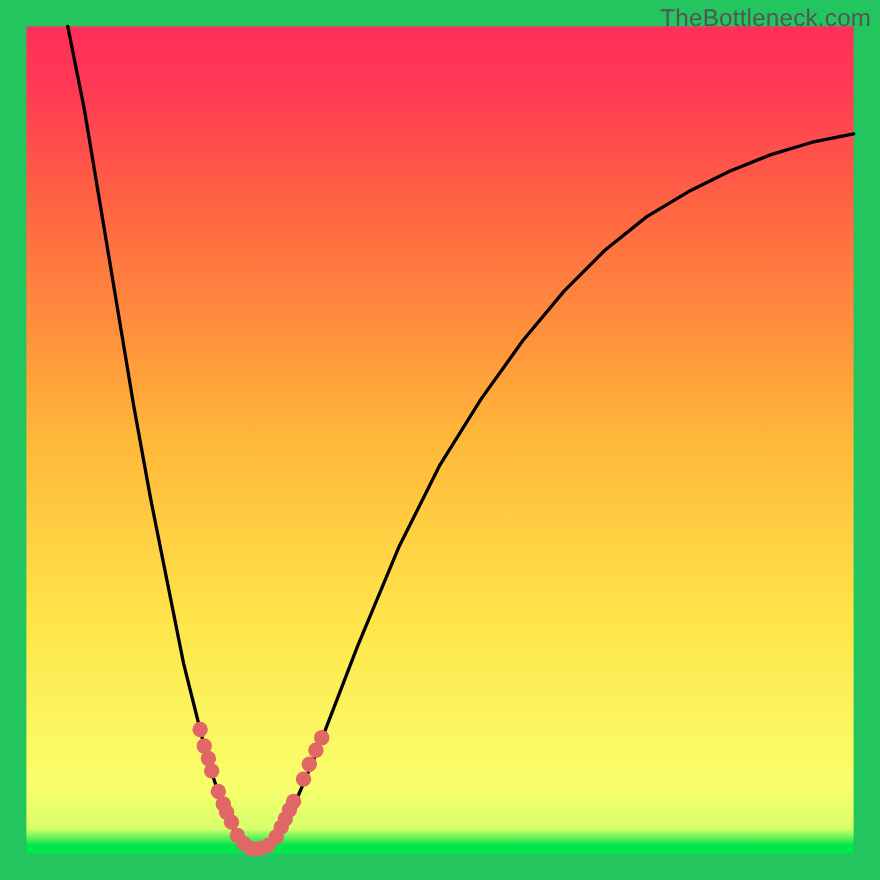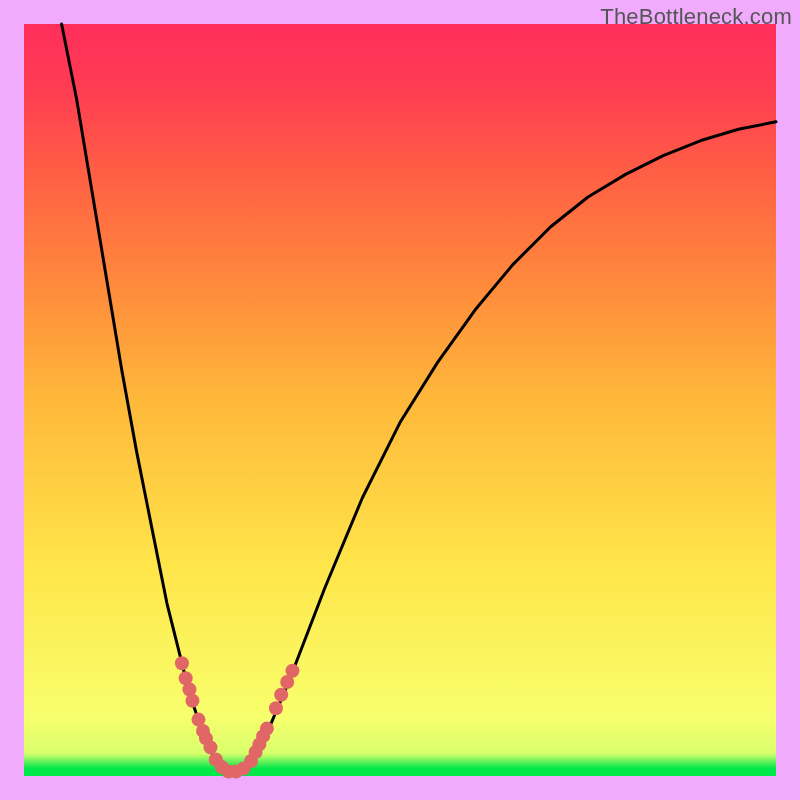--- a/index.html
+++ b/index.html
@@ -8,21 +8,21 @@
     width: 800px;
     height: 800px;
     overflow: hidden;
     background: #000;
     font-family: Arial, Helvetica, sans-serif;
   }
   .frame {
     position: absolute;
     width: 800px;
     height: 800px;
-    background: #f0abfc;
+    background: #22c55e;
   }
   .plot {
     position: absolute;
     left: 24px;
     top: 24px;
     width: 752px;
     height: 752px;
     
     
     background: linear-gradient(

